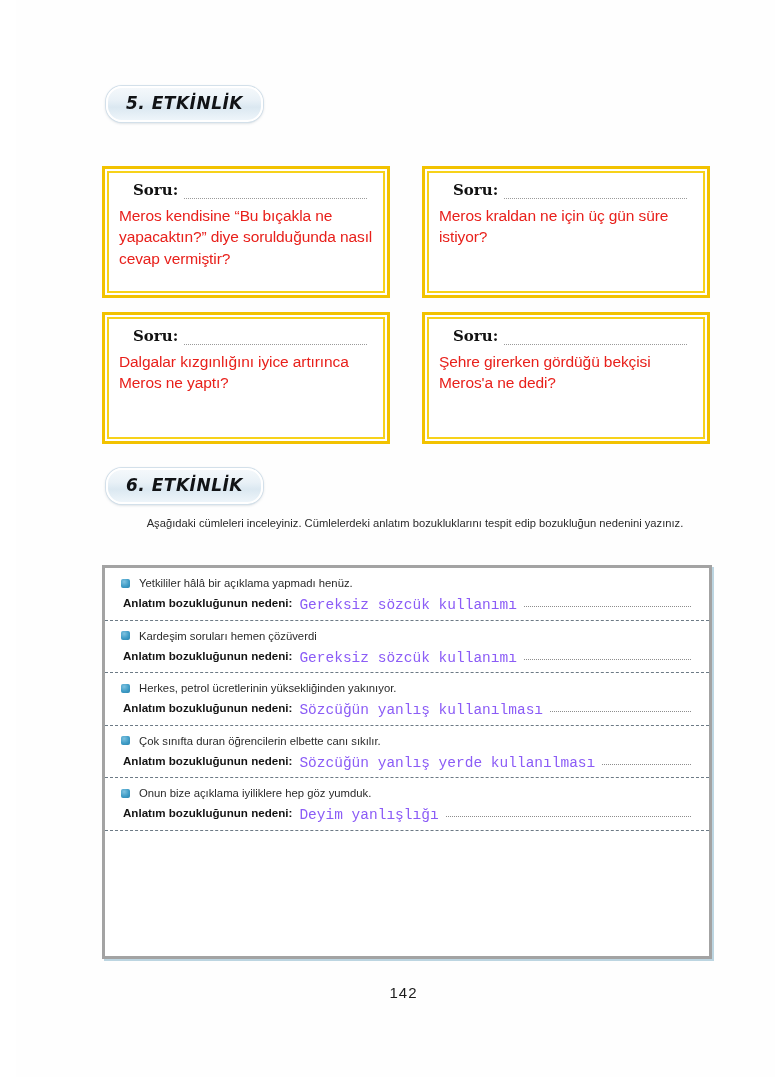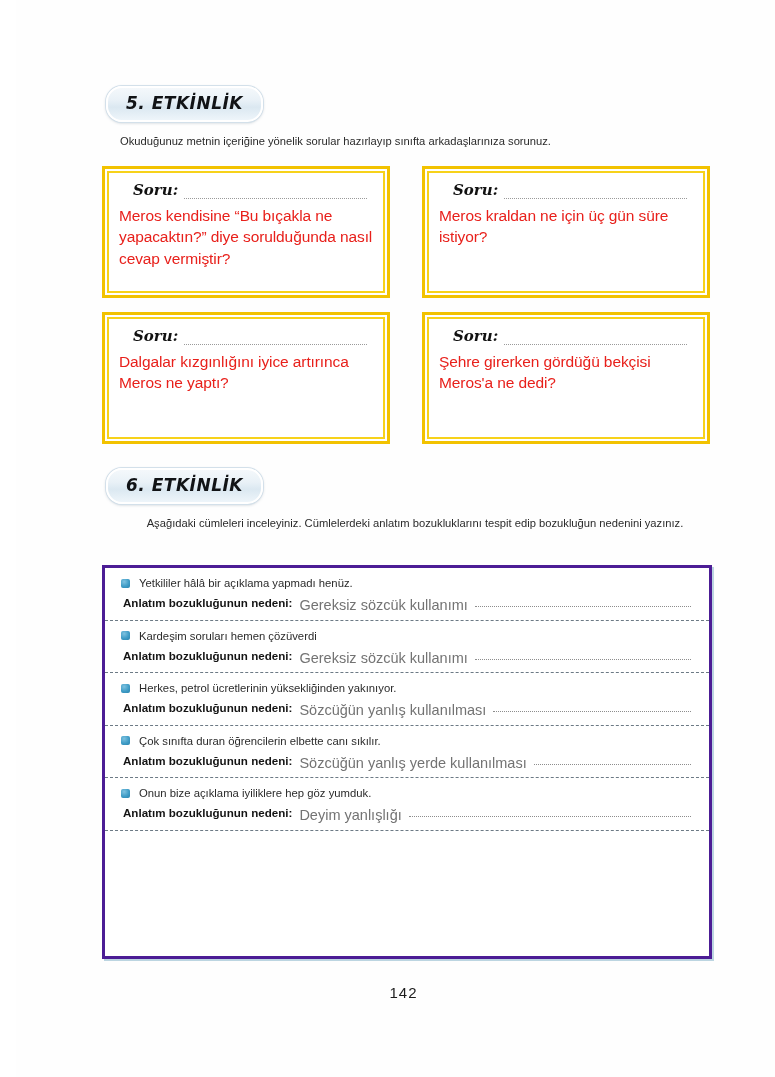--- a/index.html
+++ b/index.html
@@ -59,21 +59,20 @@
   .qbox .soru-row {
     display: flex;
     align-items: flex-end;
     gap: 6px;
     margin-left: 14px;
     margin-bottom: 6px;
   }
   .qbox .soru-label {
     font-family: "DejaVu Serif", serif;
     font-weight: bold;
-    font-style: italic;
     font-size: 15px;
     color: #111111;
     white-space: nowrap;
   }
   .qbox .soru-dots {
     flex: 1;
     border-bottom: 1px dotted #9a9a9a;
     height: 9px;
     margin-right: 6px;
   }
@@ -81,21 +80,21 @@
     color: #e8201b;
     font-size: 15.5px;
     line-height: 1.38;
     font-family: "Liberation Sans", sans-serif;
     letter-spacing: -0.1px;
   }
 
   
   .bluebox {
     position: absolute;
-    border: 3px solid #4c1d95;
+    border: 3px solid #a3a3a3;
     background: #ffffff;
     box-shadow: 2px 2px 0 0 rgba(35,120,160,0.30);
   }
   .bitem { padding: 9px 18px 9px 16px; }
   .bitem + .bitem { border-top: 1px dashed #6c7a85; }
   .sent-row {
     display: flex;
     align-items: center;
     gap: 9px;
     margin-bottom: 7px;
@@ -117,27 +116,27 @@
     padding-left: 2px;
   }
   .reason-label {
     font-size: 11.6px;
     font-weight: bold;
     color: #141414;
     white-space: nowrap;
     font-family: "Liberation Sans", sans-serif;
   }
   .reason-value {
-    color: #737373;
+    color: #8b5cf6;
     font-size: 14.5px;
     white-space: nowrap;
     line-height: 1;
     position: relative;
     top: 2px;
-    font-family: Liberation Sans, sans-serif;
+    font-family: Liberation Mono, monospace;
   }
   .reason-dots {
     flex: 1;
     border-bottom: 1px dotted #8d8d8d;
     height: 11px;
   }
   .bitem-blank { height: 34px; }
   .bitem-blank-top { border-top: 1px dashed #6c7a85; }
 
   
@@ -153,21 +152,20 @@
 </style>
 </head>
 <body>
 
 <div class="page">
 
   <div class="badge-wrap" style="left:90px; top:86px;">
     <span class="badge">5. ETKİNLİK</span>
   </div>
 
-  <div class="instr" style="left:104px; top:133px; width:590px;">Okuduğunuz metnin içeriğine yönelik sorular hazırlayıp sınıfta arkadaşlarınıza sorunuz.</div>
 
   <div class="qbox" style="left:86px; top:166px; width:288px; height:132px;">
     <div class="soru-row">
       <span class="soru-label">Soru:</span>
       <span class="soru-dots"></span>
     </div>
     <div class="qtext">Meros kendisine “Bu bıçakla ne yapacaktın?” diye sorulduğunda nasıl cevap vermiştir?</div>
   </div>
 
   <div class="qbox" style="left:406px; top:166px; width:288px; height:132px;">

